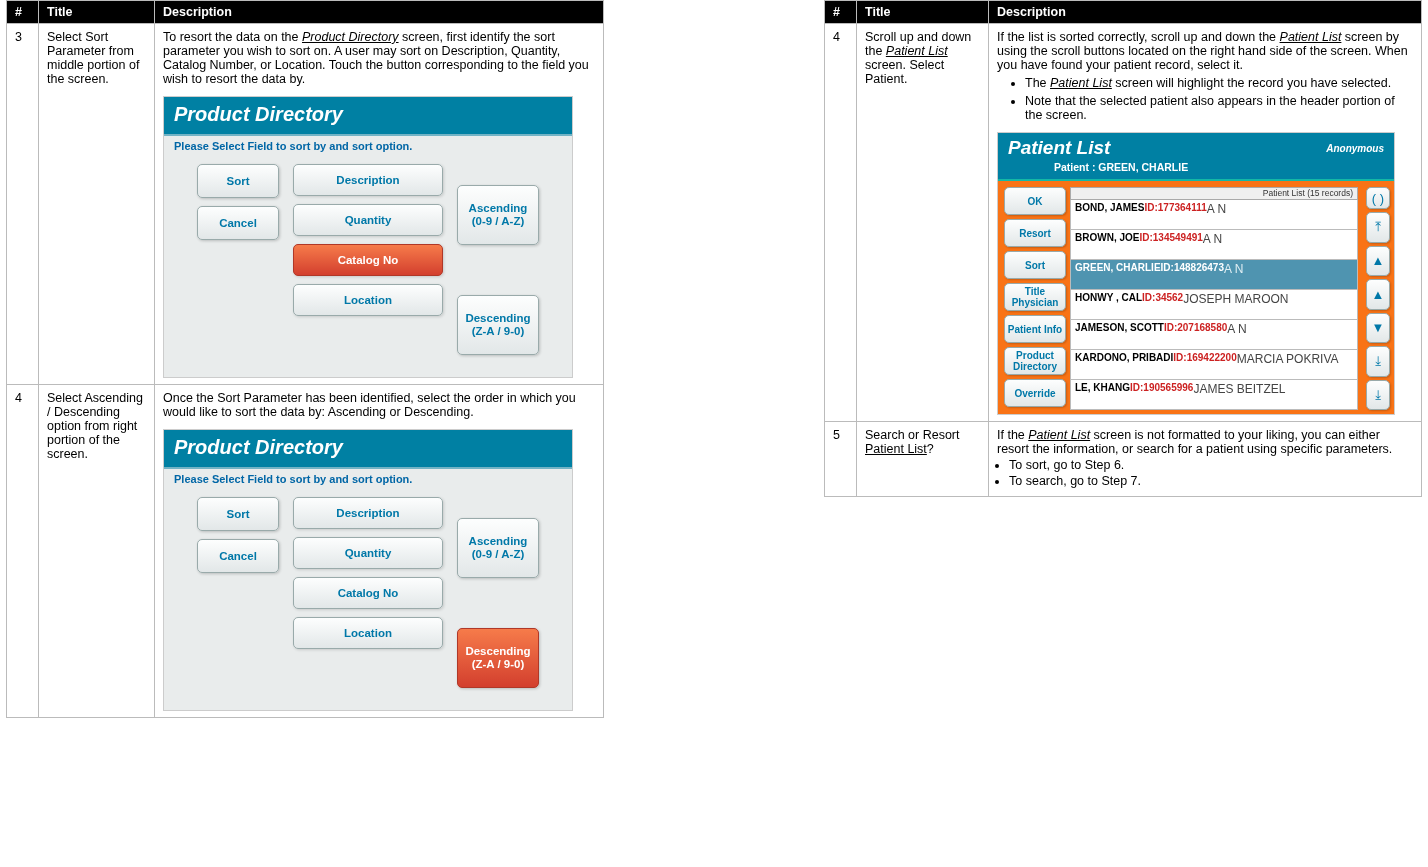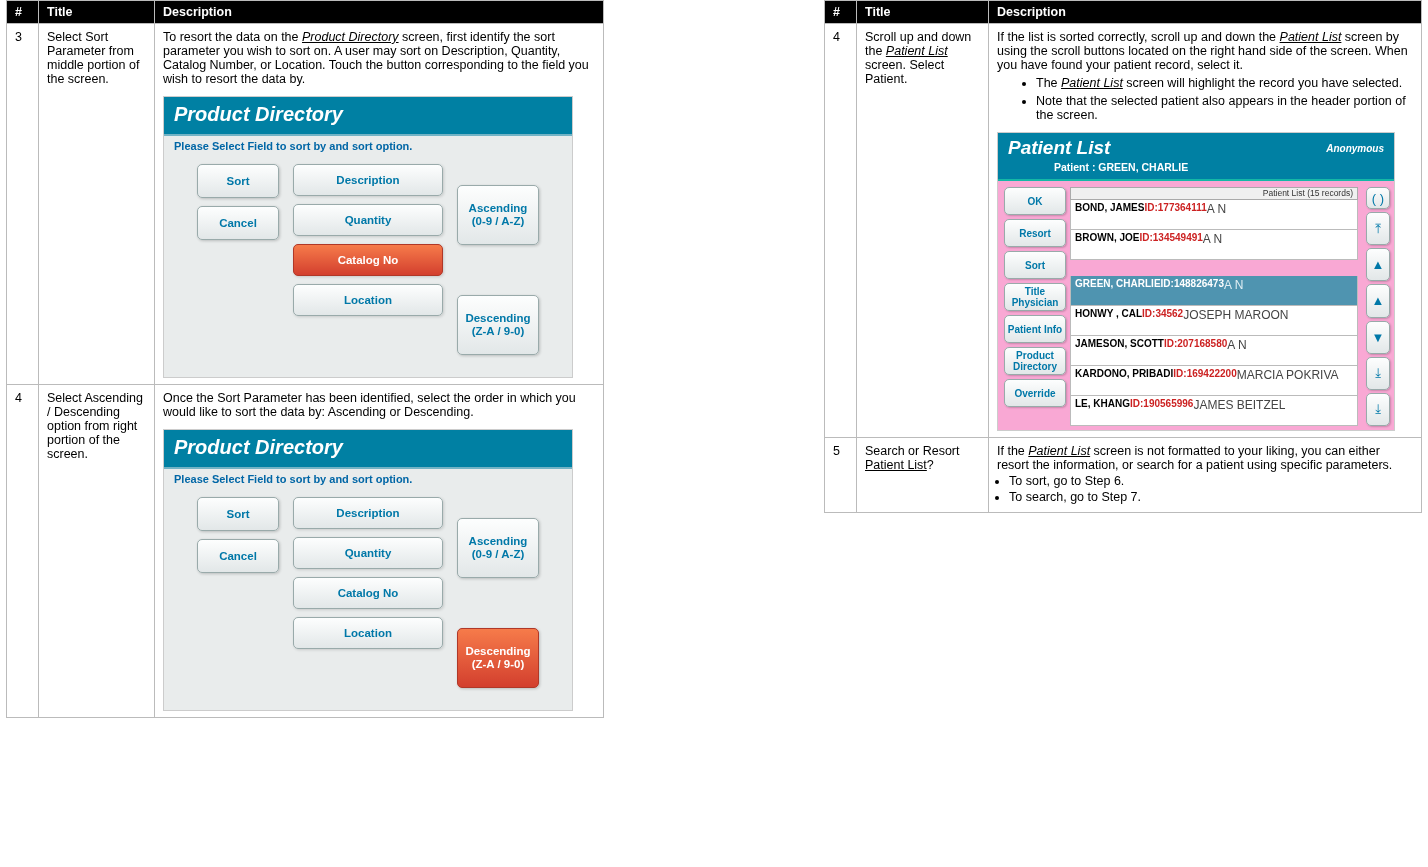--- a/index.html
+++ b/index.html
@@ -35,21 +35,21 @@
     color: #fff;
     font-weight: bold;
     padding: 4px 8px;
   }
   .numcol { width: 32px; text-align: center; }
   .titlecol-l { width: 116px; }
   .titlecol-r { width: 132px; }
   .u { text-decoration: underline; font-style: italic; }
   .u2 { text-decoration: underline; }
   ul.bul { margin: 4px 0 0 28px; padding: 0; }
-  ul.bul li { margin-bottom: 4px; list-style-type: disc; margin-left: 11px; }
+  ul.bul li { margin-bottom: 4px; list-style-type: disc; }
   ul.bul2 { margin: 2px 0 0 12px; padding: 0; }
   ul.bul2 li { margin-bottom: 2px; list-style-type: disc; }
   
   .shot {
     margin-top: 10px;
     border: 1px solid #ccc;
     width: 410px;
     background: #e9ecec;
     font-family: Arial, sans-serif;
   }
@@ -139,21 +139,21 @@
   .pshot-hdr .anon { font-size: 10px; }
   .pshot-sub {
     background: #0080a3;
     color: #fff;
     font-size: 10.5px;
     font-weight: bold;
     padding: 0 10px 6px 56px;
     border-bottom: 2px solid #14b8a6;
   }
   .pbody {
-    background: #f9a8d4;
+    background: #f97316;
     display: flex;
     padding: 6px 4px 4px 6px;
     gap: 4px;
   }
   .pbtns { display: flex; flex-direction: column; gap: 4px; }
   .pbtn {
     width: 62px;
     min-height: 28px;
     border: 1px solid #9aa;
     border-radius: 5px;
@@ -179,21 +179,21 @@
     background: #f0f0f0;
   }
   .prow {
     border: 1px solid #bbb;
     border-top: none;
     display: flex;
     padding: 2px 4px 1px;
     background: #fff;
     min-height: 30px;
   }
-  .prow.sel { background: #4f94b0; color: #fff; margin-top: 16px; }
+  .prow.sel { background: #4f94b0; color: #fff; }
   .prow .line1 { display: flex; justify-content: space-between; }
   .prow .name { font-size: 10px; font-weight: bold; }
   .prow .pid { font-size: 10px; font-weight: bold; color: #c22; }
   .prow.sel .pid { color: #fff; }
   .prow .line2 { font-size: 12px; text-align: center; color: #444; }
   .prow.sel .line2 { color: #e0eef3; }
   .pscroll { width: 24px; display: flex; flex-direction: column; gap: 3px; }
   .sbtn {
     flex: 1;
     border: 1px solid #9aa;

